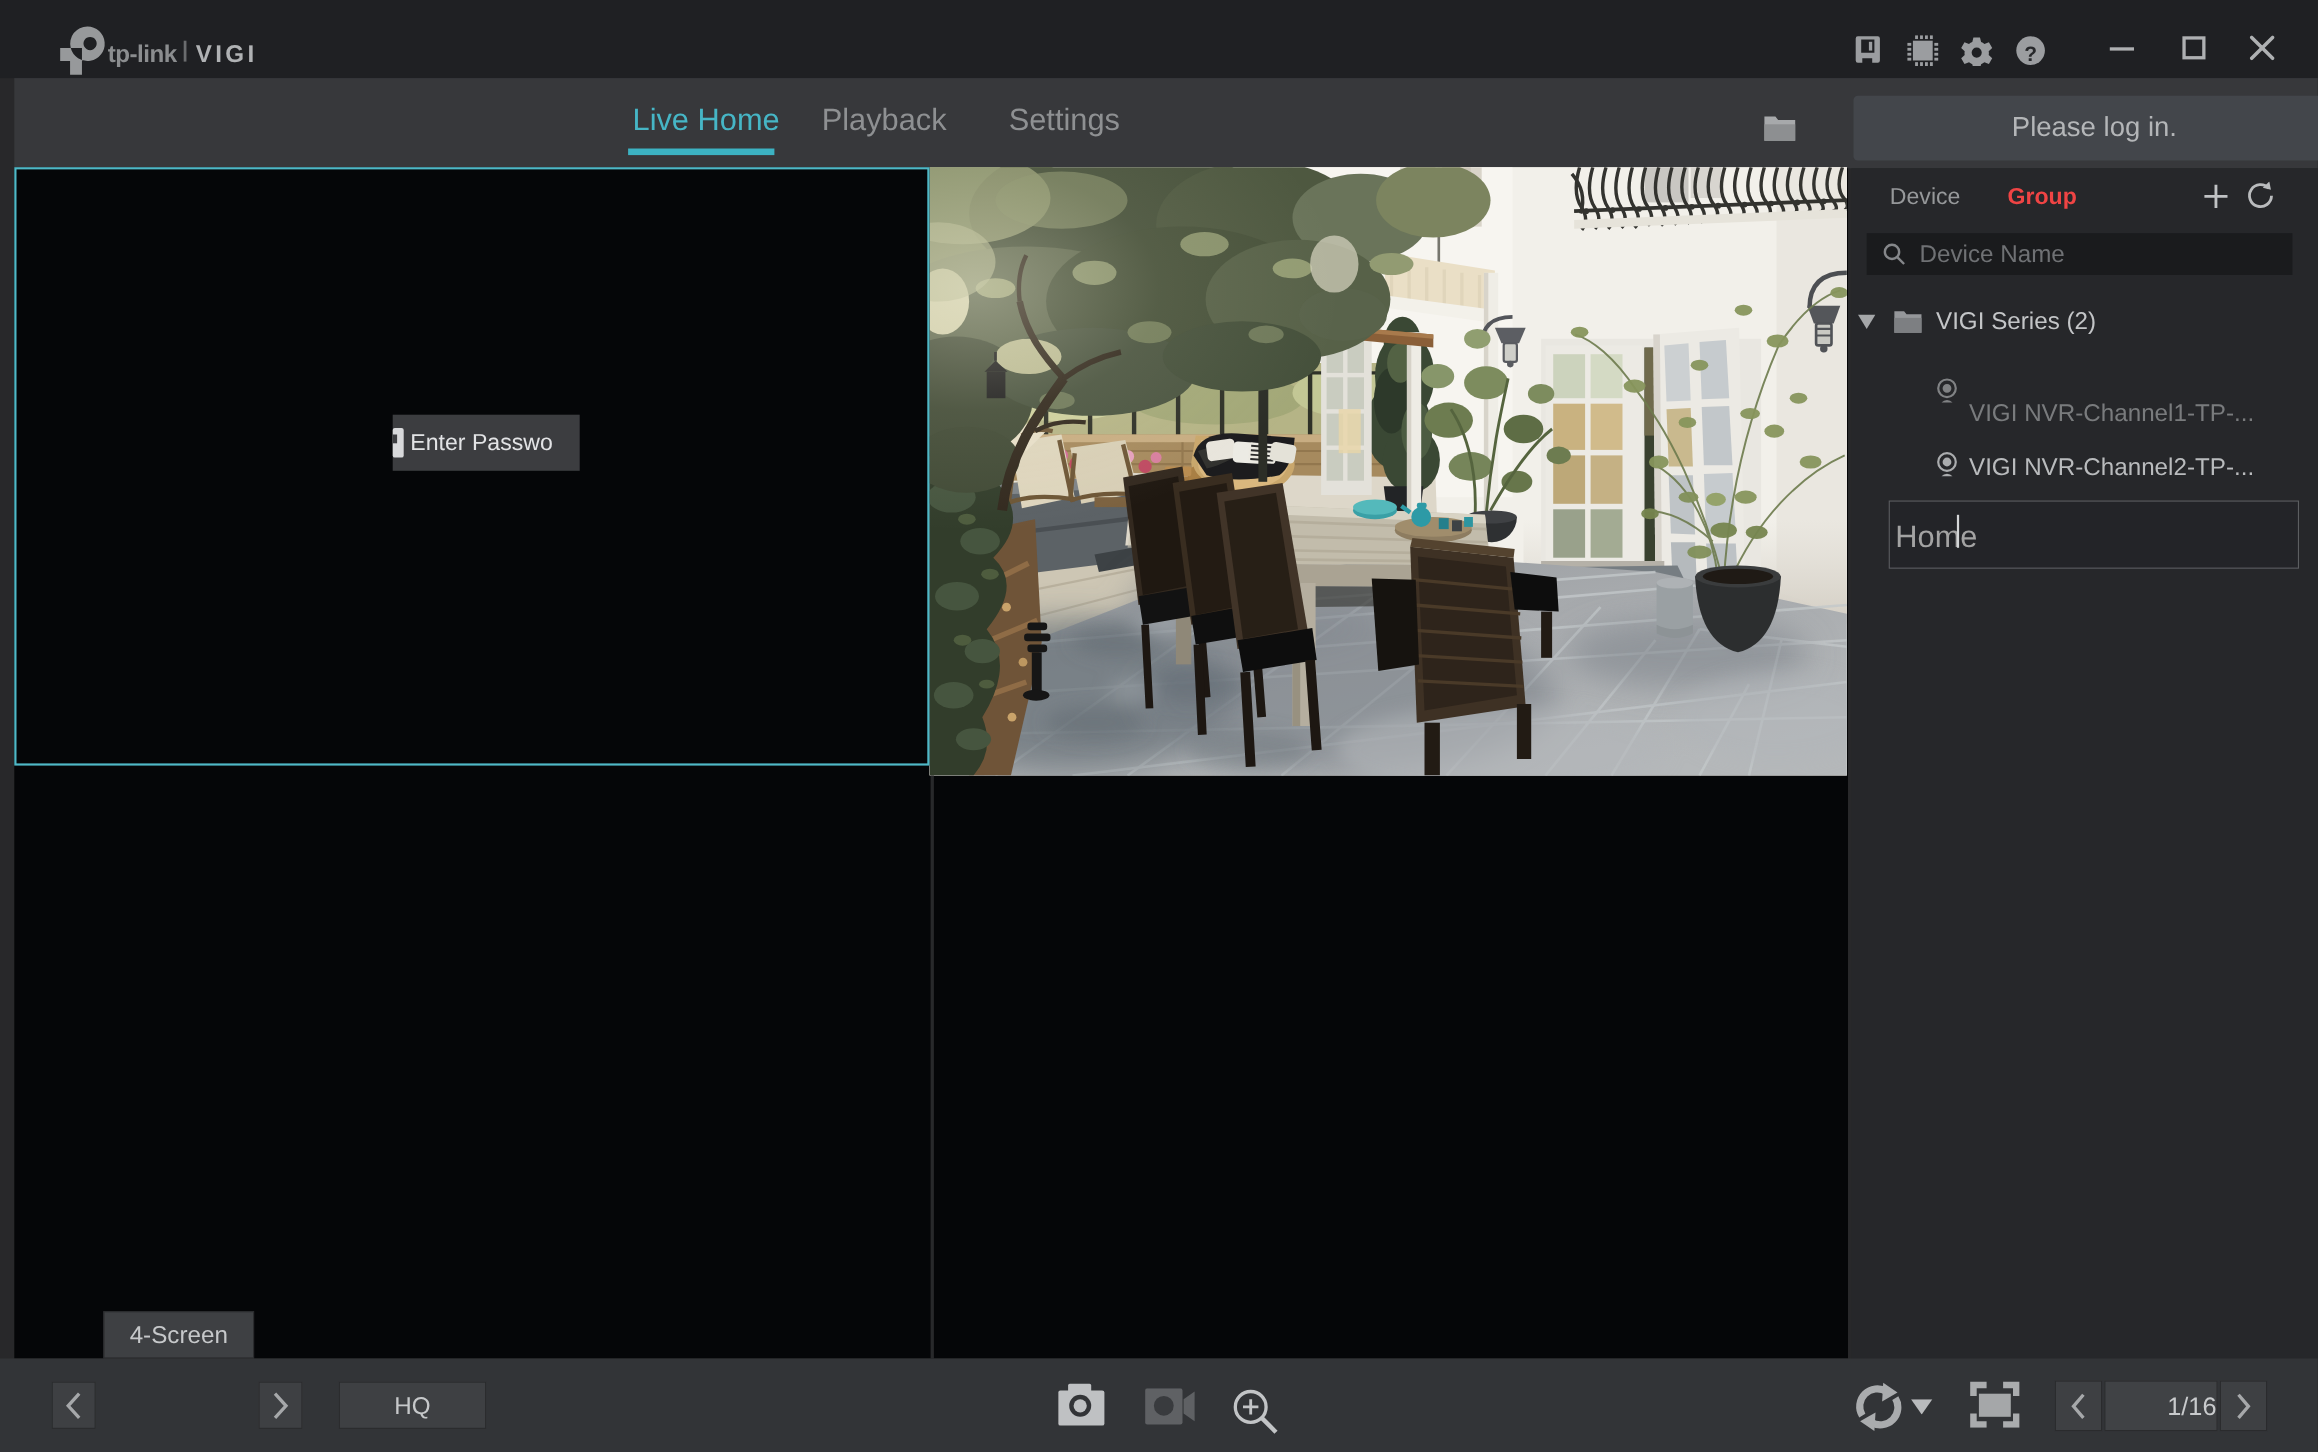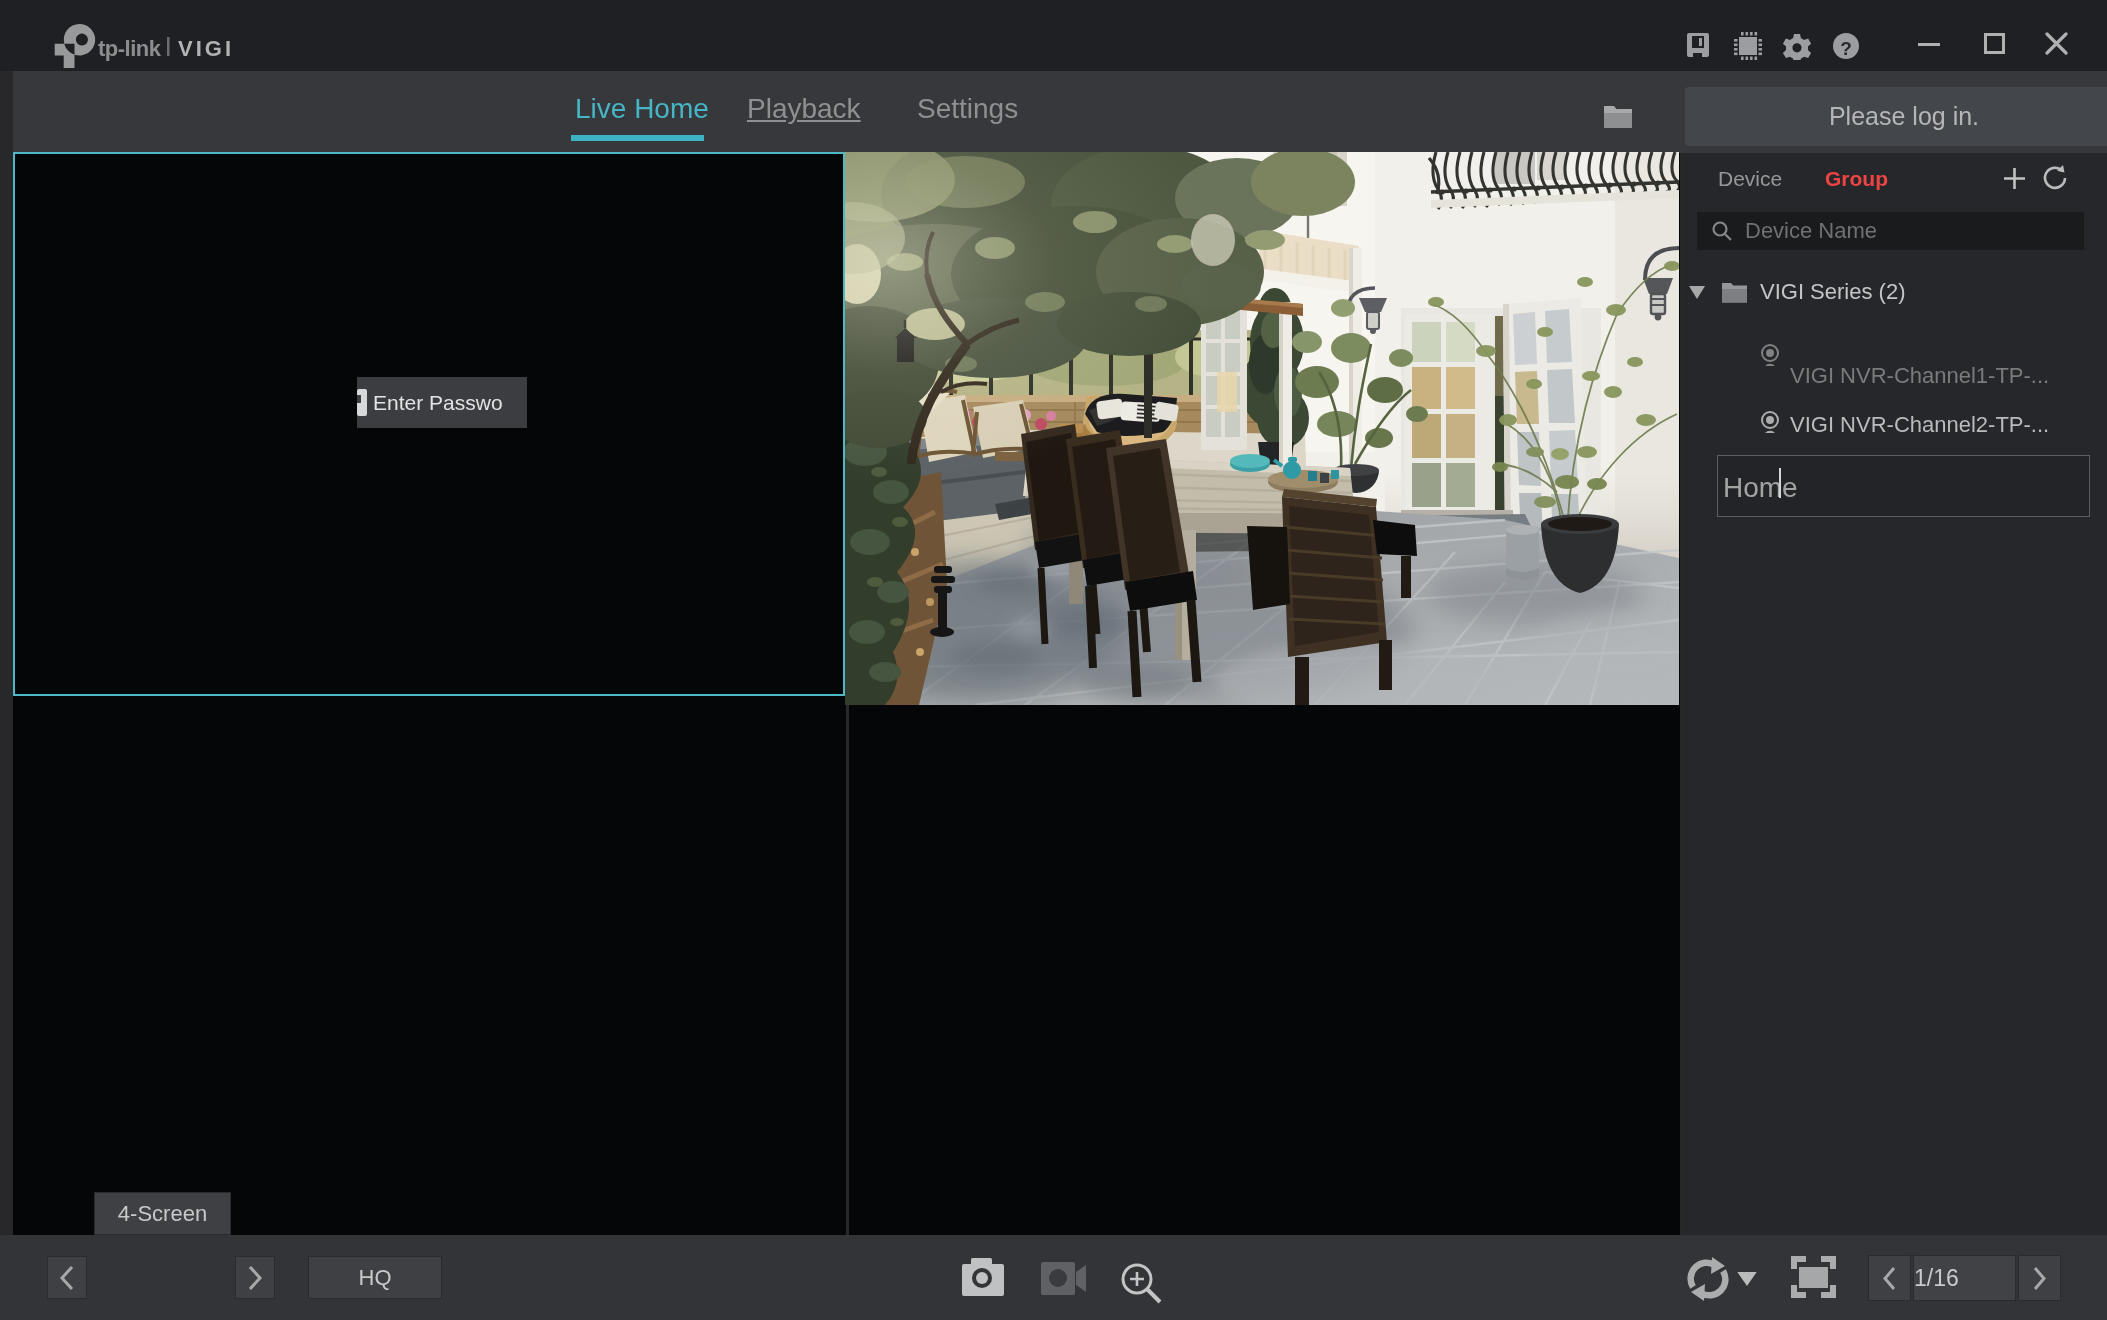--- a/index.html
+++ b/index.html
@@ -62,21 +62,21 @@
 
 <div class="abs" style="left:1918px;top:43px;width:22px;height:3px;background:#aeb0b2;"></div>
 <div class="abs" style="left:1984px;top:33px;width:21px;height:21px;border:3px solid #aeb0b2;"></div>
 <svg class="abs" style="left:2045px;top:32px;" width="23" height="23" viewBox="0 0 23 23">
   <path d="M2 2 L21 21 M21 2 L2 21" stroke="#aeb0b2" stroke-width="3.2" stroke-linecap="round"></path>
 </svg>
 
 <div class="abs" style="left:13px;top:71px;width:2094px;height:82px;background:#37383b;"></div>
 <div class="abs" style="left:575px;top:93px;font-size:28px;color:#46b6c6;">Live Home</div>
 <div class="abs" style="left:571px;top:135px;width:133px;height:6px;background:#3cb2c2;"></div>
-<div class="abs" style="left:747px;top:93px;font-size:28px;color:#8e9092;text-decoration:underline;">Playback</div>
+<div class="abs" style="left:747px;top:93px;font-size:28px;color:#8e9092;">Playback</div>
 <div class="abs" style="left:917px;top:93px;font-size:28px;color:#8e9092;">Settings</div>
 
 <svg class="abs" style="left:1603px;top:100px;" width="30" height="32" viewBox="0 0 30 32">
   <path d="M1 6 h10 l2.5 3 H29 v19 H1 z" fill="#a7a9ab"></path>
   <rect x="1" y="13" width="28" height="15" fill="#8d8f91"></rect>
 </svg>
 
 <div class="abs" style="left:1685px;top:87px;width:438px;height:59px;background:#43464b;border-radius:4px;color:#b4b6b8;font-size:25px;line-height:59px;text-align:center;">Please log in.</div>
 
 <div class="abs" style="left:13px;top:153px;width:1667px;height:1082px;background:#050608;"></div>
@@ -635,17 +635,17 @@
     <path d="M42 29 V39 H30"></path> 
       <path d="M15 39 H3 V29"></path>
   </g>
   <rect x="8" y="11" width="29" height="21" fill="#a5a7a9"></rect>
 </svg>
 
 <div class="abs" style="left:1868px;top:1255px;width:43px;height:46px;background:#3e4043;border:1px solid #2a2b2d;"></div>
 <svg class="abs" style="left:1881px;top:1266px;" width="17" height="25" viewBox="0 0 17 25">
   <path d="M13 2 L4 12.5 L13 23" fill="none" stroke="#a6a8aa" stroke-width="3"></path>
 </svg>
-<div class="abs" style="left:1913px;top:1255px;width:103px;height:46px;background:#404245;border:1px solid #2a2b2d;color:#c8cacc;font-size:23px;line-height:44px;text-align:left;">1/16</div>
+<div class="abs" style="left:1913px;top:1255px;width:103px;height:46px;background:#404245;border:1px solid #2a2b2d;color:#c8cacc;font-size:23px;line-height:44px;text-align:right;">1/16</div>
 <div class="abs" style="left:2018px;top:1255px;width:43px;height:46px;background:#3e4043;border:1px solid #2a2b2d;"></div>
 <svg class="abs" style="left:2031px;top:1266px;" width="17" height="25" viewBox="0 0 17 25">
   <path d="M4 2 L13 12.5 L4 23" fill="none" stroke="#a6a8aa" stroke-width="3"></path>
 </svg>
 
 </body></html>

